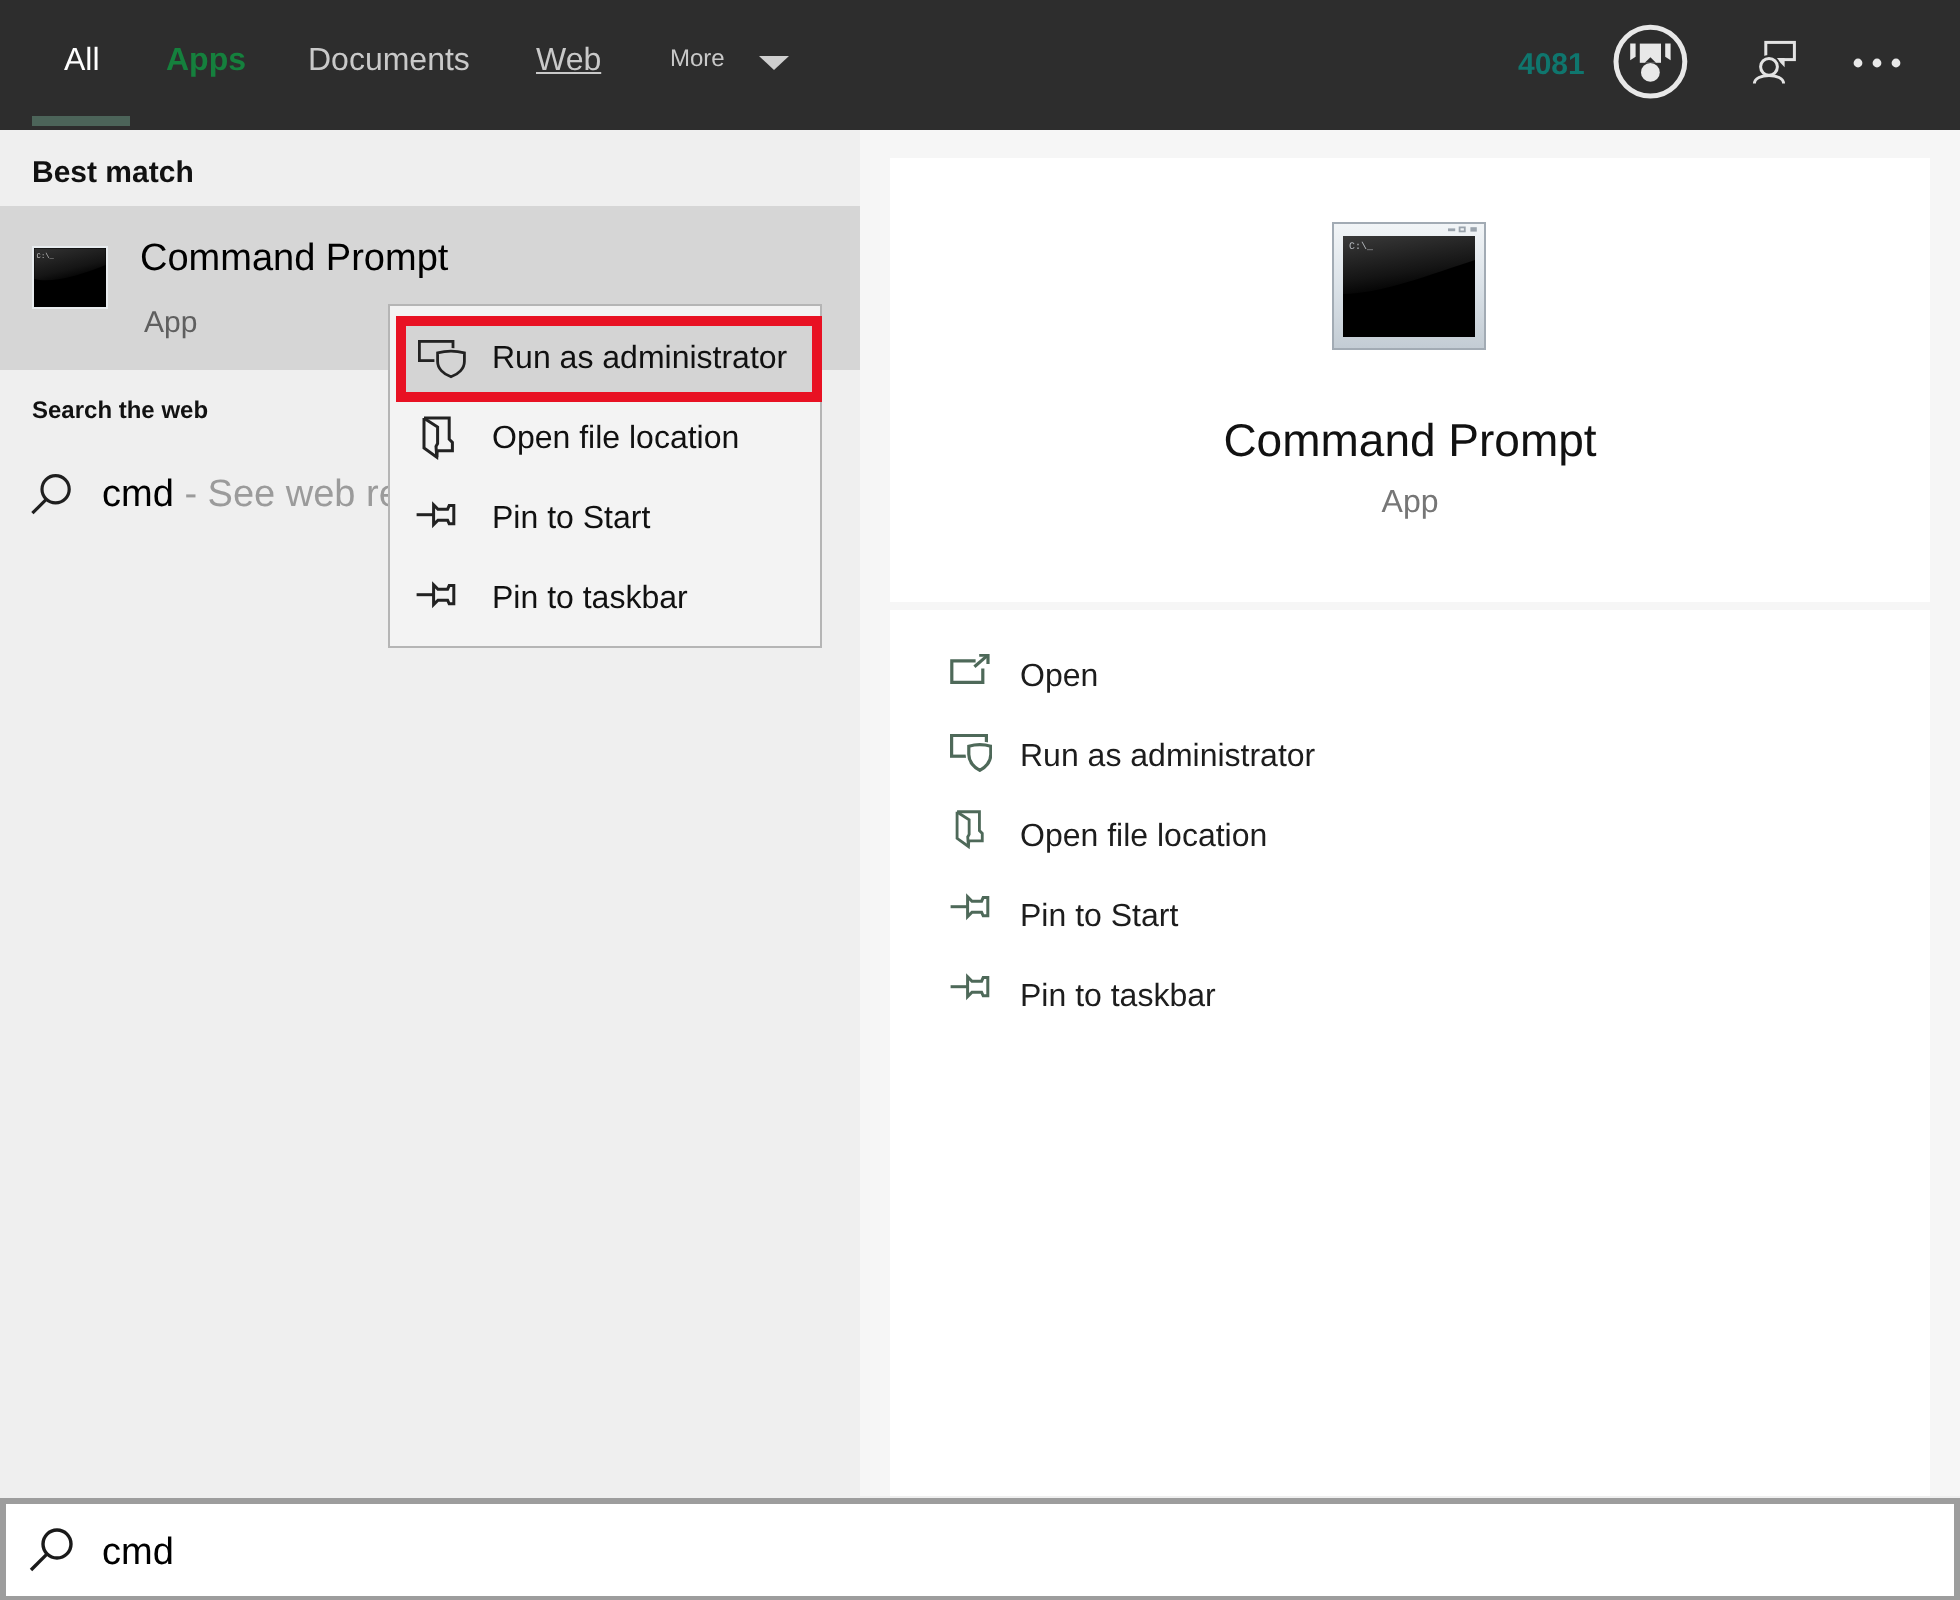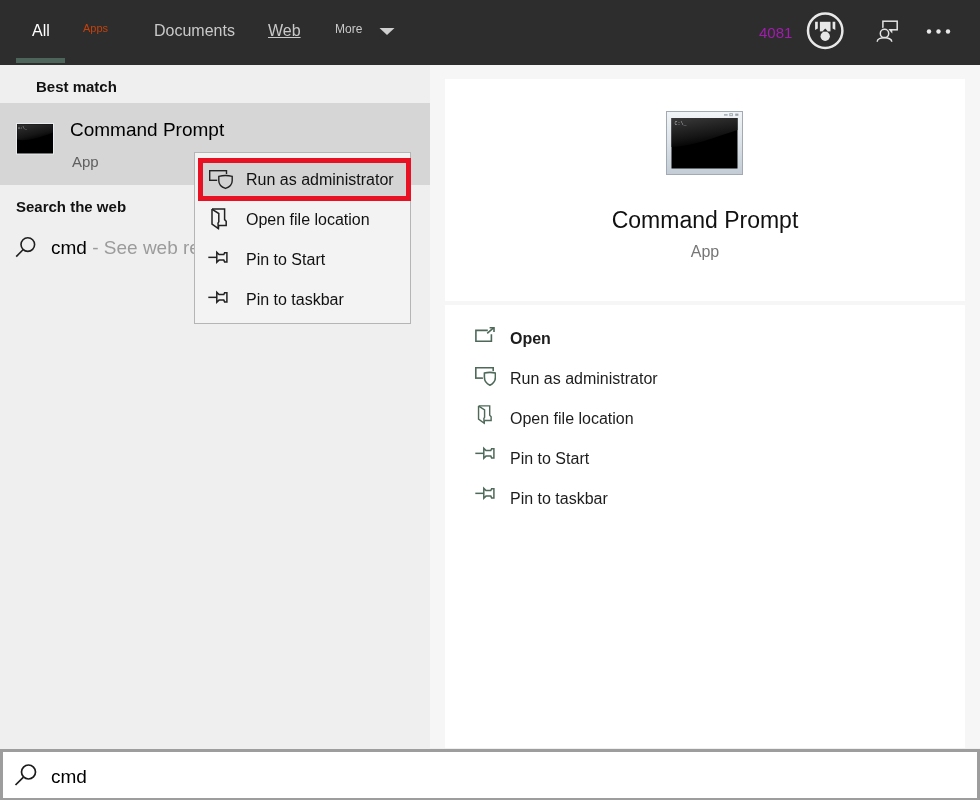--- a/index.html
+++ b/index.html
@@ -7,28 +7,28 @@
        font-family:"Liberation Sans",sans-serif;background:#efefef;}
   .abs{position:absolute;}
   .txt{position:absolute;line-height:1;white-space:nowrap;}
 </style>
 </head>
 <body>
 
 <div class="abs" style="left:0;top:0;width:980px;height:65px;background:#2d2d2d;"></div>
 <div class="txt" style="left:32px;top:22.7px;font-size:16px;font-weight:normal;color:#ffffff;">All</div>
 <div class="abs" style="left:16px;top:58px;width:49px;height:5px;background:#4c6459;"></div>
-<div class="txt" style="left:83px;top:22.7px;font-size:11px;color:#c2410c;">Apps</div>
+<div class="txt" style="left:83px;top:22.7px;font-size:16px;color:#15803d;font-weight:bold;">Apps</div>
 <div class="txt" style="left:154px;top:22.7px;font-size:16px;color:#c9c9c9;text-align:right;">Documents</div>
 <div class="txt" style="left:268px;top:22.7px;font-size:16px;color:#c9c9c9;text-decoration:underline;">Web</div>
 <div class="txt" style="left:335px;top:22.7px;font-size:12px;color:#c9c9c9;">More</div>
 <svg class="abs" style="left:378.5px;top:27px;" width="16" height="9" viewBox="0 0 16 9">
   <path d="M0.5,1 H15.5 L8,8 Z" fill="#cfcfcf"></path>
 </svg>
-<div class="txt" style="left:759px;top:24.8px;font-size:15px;color:#a21caf;">4081</div>
+<div class="txt" style="left:759px;top:24.8px;font-size:15px;color:#0f766e;font-weight:bold;">4081</div>
 
 <svg class="abs" style="left:806px;top:12px;" width="39" height="39" viewBox="0 0 39 39">
   <circle cx="19.2" cy="18.8" r="17.2" fill="none" stroke="#e8e8e8" stroke-width="2.5"></circle>
   <g fill="#e8e8e8">
     <path d="M9.1,9.8 H11.8 V16.4 L9.1,18.1 Z"></path>
     <path d="M26.6,9.8 H29.3 V18.1 L26.6,16.4 Z"></path>
     <rect x="13.9" y="9.8" width="10.6" height="9.6"></rect>
     <circle cx="19.2" cy="24.2" r="4.7"></circle>
   </g>
   <path d="M16.4,19.4 L19.2,16.6 L22,19.4 Z" fill="#2d2d2d"></path>
@@ -46,39 +46,39 @@
 
 <svg class="abs" style="left:925px;top:28px;" width="29" height="7" viewBox="0 0 29 7">
   <g fill="#e8e8e8">
     <circle cx="4" cy="3.5" r="2.2"></circle>
     <circle cx="13.5" cy="3.5" r="2.2"></circle>
     <circle cx="23" cy="3.5" r="2.2"></circle>
   </g>
 </svg>
 
 <div class="abs" style="left:0;top:65px;width:430px;height:683px;background:#efefef;"></div>
-<div class="txt" style="left:16px;top:79px;font-size:15px;font-weight:bold;color:#111111;margin-left:20px;">Best match</div>
+<div class="txt" style="left:16px;top:79px;font-size:15px;font-weight:bold;color:#111111;">Best match</div>
 
 <div class="abs" style="left:0;top:103px;width:430px;height:82px;background:#d6d6d6;"></div>
 <svg class="abs" style="left:15.5px;top:123px;" width="38" height="31.5" viewBox="0 0 38 31.5">
   <defs>
     <linearGradient id="sg1" x1="0" y1="0" x2="0.55" y2="1">
       <stop offset="0" stop-color="#333333"></stop>
       <stop offset="0.7" stop-color="#151515"></stop>
       <stop offset="1" stop-color="#000000"></stop>
     </linearGradient>
   </defs>
   <rect x="0.5" y="0.5" width="37" height="30.5" fill="#000000" stroke="#e8ecef" stroke-width="1"></rect>
   <path d="M1.2,1.2 H36.8 V9.5 C26,14 10,19 1.2,16.5 Z" fill="url(#sg1)"></path>
   <text x="2.3" y="6" font-family="Liberation Mono, monospace" font-size="3.6" fill="#c5c5c5">C:\_</text>
 </svg>
 <div class="txt" style="left:70px;top:119.8px;font-size:19px;color:#000000;">Command Prompt</div>
 <div class="txt" style="left:72px;top:153.9px;font-size:15px;color:#5f5f5f;">App</div>
 
-<div class="txt" style="left:16px;top:199.3px;font-size:15px;font-weight:bold;color:#111111;">Search the web</div>
+<div class="txt" style="left:16px;top:199.3px;font-size:12px;font-weight:bold;color:#111111;">Search the web</div>
 
 <svg class="abs" style="left:15px;top:237px;" width="21" height="21" viewBox="0 0 21 21">
   <g stroke="#1f1f1f" stroke-width="1.6" fill="none">
     <circle cx="12.8" cy="7.6" r="6.8"></circle>
     <line x1="8" y1="12.8" x2="1.2" y2="19.6"></line>
   </g>
 </svg>
 <div class="txt" style="left:51px;top:238.1px;font-size:19px;color:#000000;">cmd <span style="color:#9b9b9b">- See web results</span></div>
 
 <div class="abs" style="left:430px;top:65px;width:550px;height:683px;background:#f6f6f6;"></div>
@@ -111,21 +111,21 @@
 <div class="txt" style="left:705px;top:209.1px;font-size:23px;color:#111111;transform:translateX(-50%);">Command Prompt</div>
 <div class="txt" style="left:705px;top:244.4px;font-size:16px;color:#767676;transform:translateX(-50%);">App</div>
 
 <svg class="abs" style="left:474.5px;top:327px;" width="20" height="15" viewBox="0 0 20 15">
   <g stroke="#4e6959" stroke-width="1.6" fill="none">
     <path d="M12.8,3.4 H0.9 V14.2 H16.4 V7.3"></path>
     <path d="M12.2,6.4 L18.8,0.7"></path>
     <path d="M14.6,0.6 H19 V5"></path>
   </g>
 </svg>
-<div class="txt" style="left:510px;top:330.5px;font-size:16px;color:#1d1d1d;font-weight:bold;">Open</div>
+<div class="txt" style="left:510px;top:330.5px;font-size:16px;color:#1d1d1d;">Open</div>
 
 <svg class="abs" style="left:474.5px;top:367px;" width="21" height="19" viewBox="0 0 21 19">
   <rect x="0.8" y="0.7" width="17.4" height="10.4" stroke="#4e6959" stroke-width="1.6" fill="none"></rect>
   <path d="M9.4,6.1 Q14.9,4.6 20.4,6.1 L20.4,10.2 C20.4,14 17.6,16.9 14.9,18.2 C12.2,16.9 9.4,14 9.4,10.2 Z" fill="#ffffff" stroke="#ffffff" stroke-width="3.2"></path>
   <path d="M9.4,6.1 Q14.9,4.6 20.4,6.1 L20.4,10.2 C20.4,14 17.6,16.9 14.9,18.2 C12.2,16.9 9.4,14 9.4,10.2 Z" fill="#ffffff" stroke="#4e6959" stroke-width="1.6"></path>
 </svg>
 <div class="txt" style="left:510px;top:370.5px;font-size:16px;color:#1d1d1d;">Run as administrator</div>
 
 <svg class="abs" style="left:477px;top:405px;" width="15.5" height="20.4" viewBox="0 0 16 23">
   <g stroke="#4e6959" stroke-width="1.6" fill="none">

